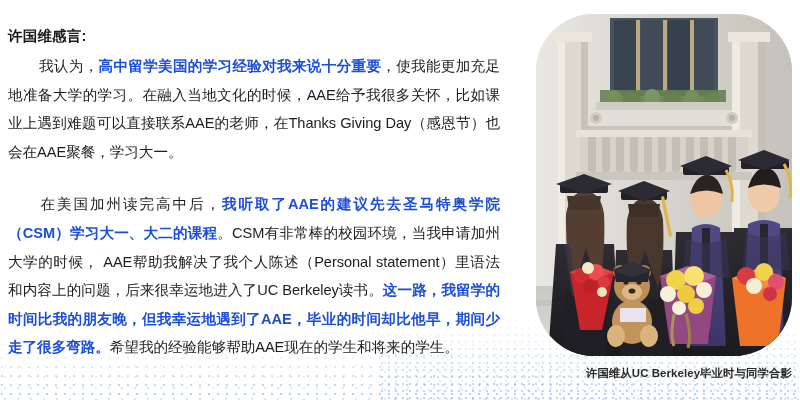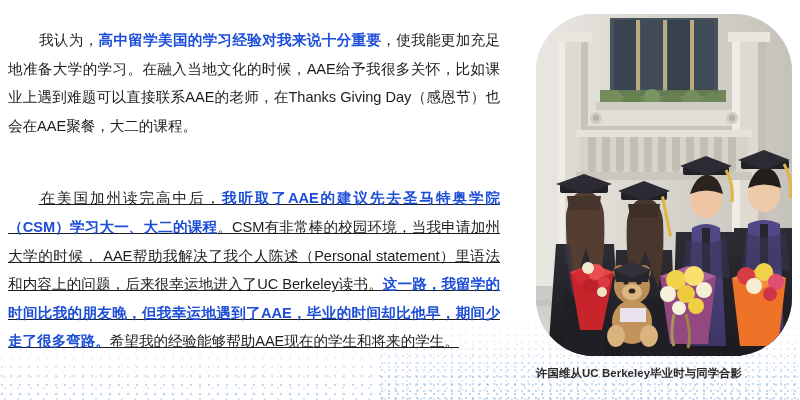--- a/index.html
+++ b/index.html
@@ -60,21 +60,21 @@
 
   .para {
     font-size: 14.6px;
     line-height: 28.6px;
     color: #1d1d1d;
     margin: 0;
     text-align: justify;
     text-justify: inter-character;
     letter-spacing: -0.05px;
   }
-  .para + .para { margin-top: 44px; text-decoration: underline; }
+  .para + .para { margin-top: 24px; }
   .indent { display: inline-block; width: 2.1em; }
   .hl {
     color: #1d4ed8;
     font-weight: bold;
   }
 
   
   .photo-wrap {
     position: absolute;
     left: 536px;
@@ -91,40 +91,41 @@
     position: relative;
     background: #cfd4d6;
   }
   .photo svg { display: block; width: 100%; height: 100%; }
 
   .caption {
     position: absolute;
     left: 536px;
     top: 366px;
     width: 256px;
-    text-align: left;
+    text-align: right;
     font-size: 11.4px;
     font-weight: bold;
     color: #2a2a2a;
     letter-spacing: 0.1px;
     z-index: 4;
     white-space: nowrap;
   }
 </style>
 </head>
 <body>
 
 <div class="dot-texture"></div>
 <div class="dot-texture right-dense"></div>
 
 <div class="text-col">
 
+  <div class="headline">许国维感言:</div>
 
   <p class="para">
-    <span class="indent"></span><span>我认为，</span><span class="hl">高中留学美国的学习经验对我来说十分重要</span><span>，使我能更加充足地准备大学的学习。在融入当地文化的时候，AAE给予我很多关怀，比如课业上遇到难题可以直接联系AAE的老师，在Thanks Giving Day（感恩节）也会在AAE聚餐，大二的课程。</span>
+    <span class="indent"></span><span>我认为，</span><span class="hl">高中留学美国的学习经验对我来说十分重要</span><span>，使我能更加充足地准备大学的学习。在融入当地文化的时候，AAE给予我很多关怀，比如课业上遇到难题可以直接联系AAE的老师，在Thanks Giving Day（感恩节）也会在AAE聚餐，学习大一。</span>
   </p>
 
   <p class="para">
     <span class="indent"></span><span>在美国加州读完高中后，</span><span class="hl">我听取了AAE的建议先去圣马特奥学院（CSM）学习大一、大二的课程</span><span>。CSM有非常棒的校园环境，当我申请加州大学的时候， AAE帮助我解决了我个人陈述（Personal statement）里语法和内容上的问题，后来很幸运地进入了UC Berkeley读书。</span><span class="hl">这一路，我留学的时间比我的朋友晚，但我幸运地遇到了AAE，毕业的时间却比他早，期间少走了很多弯路。</span><span>希望我的经验能够帮助AAE现在的学生和将来的学生。</span>
   </p>
 
 </div>
 
 <div class="photo-wrap">
   <div class="photo">

